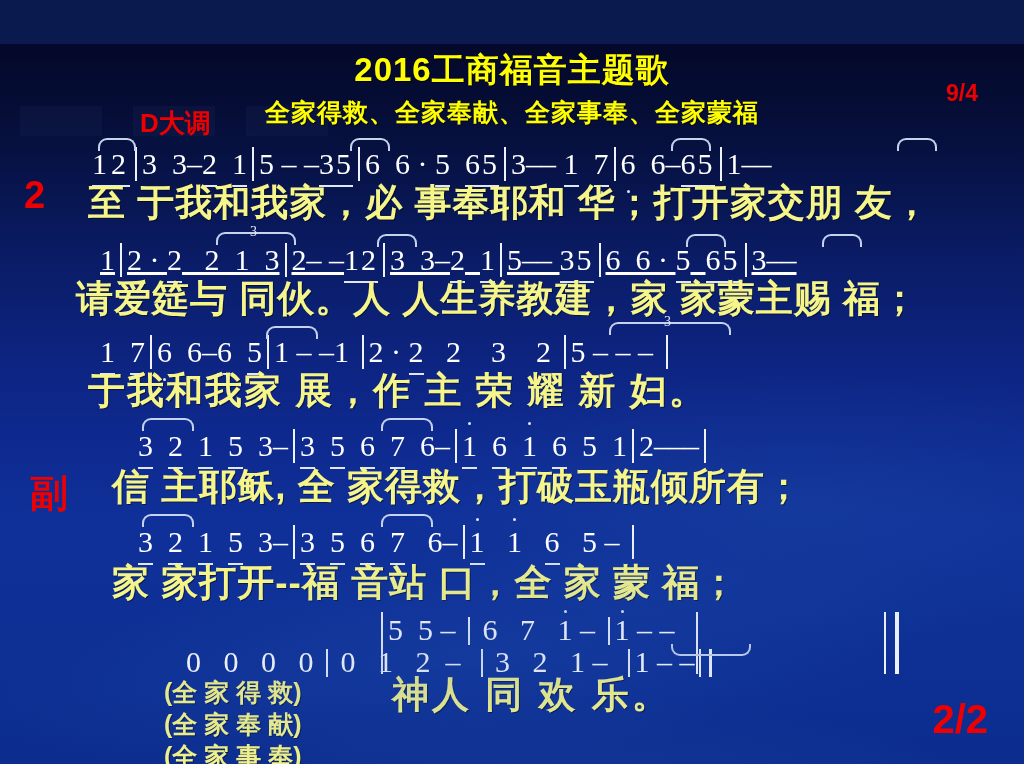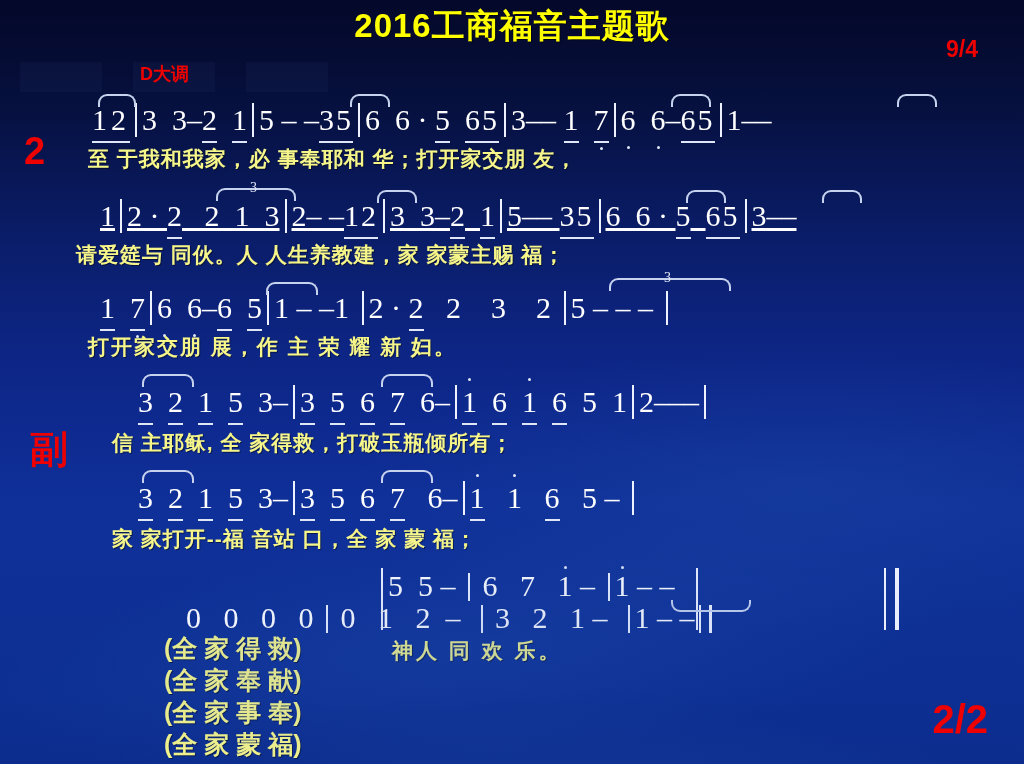--- a/index.html
+++ b/index.html
@@ -13,20 +13,21 @@
     position:absolute;inset:0;
     background:
       radial-gradient(ellipse 700px 260px at 58% 116%, rgba(40,90,180,.40) 0%, rgba(40,90,180,0) 70%),
       radial-gradient(ellipse 620px 200px at 78% 64%, rgba(30,75,165,.35) 0%, rgba(30,75,165,0) 72%),
       linear-gradient(180deg,
         #04082a 0%, #050c33 7%, #06103d 13%,
         #081653 22%, #0a1c66 30%, #0c2176 38%,
         #0d2584 46%, #0e2a90 56%, #0f3099 66%,
         #0e3096 78%, #0d2f93 90%, #0c2d8e 100%);
     overflow:hidden;
+    margin-top:44px;
   }
   
   #slide::before{
     content:"";position:absolute;left:0;top:62px;width:100%;height:30px;
     background:
       linear-gradient(90deg,
         rgba(255,255,255,0) 0 2%, rgba(120,150,220,.045) 2% 10%, rgba(255,255,255,0) 10% 13%,
         rgba(120,150,220,.045) 13% 21%, rgba(255,255,255,0) 21% 24%,
         rgba(120,150,220,.045) 24% 32%, rgba(255,255,255,0) 32% 36%);
     pointer-events:none;
@@ -47,21 +48,21 @@
   }
   .subtitle{
     position:absolute;left:0;right:0;top:52px;text-align:center;
     font-family:"Liberation Sans", sans-serif;
     font-weight:bold;font-size:25px;color:#ffff00;letter-spacing:1px;
     text-shadow:1px 1px 0 rgba(0,0,0,.55);
   }
   .key-sig{
     position:absolute;left:140px;top:62px;
     font-family:"Liberation Sans", sans-serif;
-    font-weight:bold;font-size:18px;color:#ee0000;
+    font-weight:bold;font-size:26px;color:#ee0000;
   }
   .time-sig{
     position:absolute;right:46px;top:36px;
     font-family:"Liberation Sans", sans-serif;
     font-weight:bold;font-size:23px;color:#ee0000;
   }
   .page-num{
     position:absolute;right:36px;bottom:22px;
     font-family:"Liberation Sans", sans-serif;
     font-weight:bold;font-size:40px;color:#ee0000;
@@ -83,21 +84,21 @@
     font-family:"Liberation Serif", serif;
     font-size:30px;
     line-height:40px;
   }
   .lyrics{
     position:absolute;left:0;right:0;
     white-space:nowrap;
     color:#f5f58a;
     font-family:"Liberation Sans", sans-serif;
     font-weight:bold;
-    font-size:21px;
+    font-size:37px;
     line-height:38px;
     text-shadow:1px 1px 0 rgba(0,0,0,.45);
   }
 
   
   .n{position:relative;display:inline-block;}
   .u1{border-bottom:2px solid #dfe6f5;padding-bottom:1px;}
   .dotlow::after{
     content:"";position:absolute;left:50%;bottom:-9px;width:3px;height:3px;
     margin-left:-1.5px;border-radius:50%;background:#dfe6f5;
@@ -128,20 +129,21 @@
     font-family:"Liberation Serif", serif;font-size:30px;line-height:32px;}
   .tailblock{position:absolute;color:#f5f58a;font-family:"Liberation Sans",sans-serif;
     font-weight:bold;font-size:25px;line-height:32px;text-shadow:1px 1px 0 rgba(0,0,0,.45);}
 </style>
 </head>
 <body>
 
 <div id="slide">
 
   <div class="title">2016工商福音主题歌</div>
+  <div class="subtitle">全家得救、全家奉献、全家事奉、全家蒙福</div>
   <div class="key-sig">D大调</div>
   <div class="time-sig">9/4</div>
   <div class="page-num">2/2</div>
 
   <div class="marker" style="left:24px;top:130px;font-size:38px;">2</div>
 
   <div class="system" style="top:100px;">
     <div class="notes" style="left:92px;">
       <span class="n u1" style="letter-spacing:4px;">12</span><span class="bar"></span><span style="letter-spacing:0;">3&nbsp; 3</span>–<span class="n u1">2</span>&nbsp;&nbsp;<span class="n u1">1</span><span class="bar"></span>5&nbsp;–&nbsp;–<span class="n u1" style="letter-spacing:2px;">35</span><span class="bar"></span>6&nbsp; 6&nbsp;·&nbsp;<span class="n u1">5</span>&nbsp;&nbsp;<span class="n u1" style="letter-spacing:2px;">65</span><span class="bar"></span>3––&nbsp;<span class="n u1">1</span>&nbsp;&nbsp;<span class="n u1 dotlow">7</span><span class="bar"></span><span class="n dotlow">6</span>&nbsp;&nbsp;<span class="n dotlow">6</span>–<span class="n u1" style="letter-spacing:2px;">65</span><span class="bar"></span>1––
     </div>
@@ -164,21 +166,21 @@
     <div class="lyrics" style="left:76px;top:40px;letter-spacing:1px;">请爱筵与  同伙。人  人生养教建，家  家蒙主赐  福；</div>
   </div>
 
   <div class="system" style="top:288px;">
     <div class="notes" style="left:100px;">
       <span class="n u1">1</span>&nbsp;&nbsp;<span class="n u1 dotlow">7</span><span class="bar"></span><span class="n dotlow">6</span>&nbsp;&nbsp;<span class="n dotlow">6</span>–<span class="n u1">6</span>&nbsp;&nbsp;<span class="n u1">5</span><span class="bar"></span>1&nbsp;–&nbsp;–1&nbsp;<span class="bar"></span>2&nbsp;·&nbsp;<span class="n u1">2</span>&nbsp;&nbsp;&nbsp;2&nbsp;&nbsp;&nbsp;&nbsp;3&nbsp;&nbsp;&nbsp;&nbsp;2&nbsp;<span class="bar"></span>5&nbsp;–&nbsp;–&nbsp;–&nbsp;<span class="bar"></span>
     </div>
     <div class="slur" style="left:266px;top:-6px;width:48px;"></div>
     <div class="slur" style="left:609px;top:-10px;width:118px;"></div>
     <div class="trip" style="left:664px;top:-18px;">3</div>
-    <div class="lyrics" style="left:88px;top:40px;letter-spacing:2px;">打开家交朋   展，作 主 荣 耀     新  妇。</div>
+    <div class="lyrics" style="left:88px;top:40px;letter-spacing:2px;">于我和我家   展，作 主 荣 耀     新  妇。</div>
   </div>
 
   <div class="marker" style="left:30px;top:424px;font-size:38px;">副</div>
 
   <div class="system" style="top:382px;">
     <div class="notes" style="left:138px;">
       <span class="n u1">3</span>&nbsp;&nbsp;<span class="n u1">2</span>&nbsp;&nbsp;<span class="n u1">1</span>&nbsp;&nbsp;<span class="n u1">5</span>&nbsp;&nbsp;3–<span class="bar"></span><span class="n u1">3</span>&nbsp;&nbsp;<span class="n u1">5</span>&nbsp;&nbsp;<span class="n u1">6</span>&nbsp;&nbsp;<span class="n u1">7</span>&nbsp;&nbsp;6–<span class="bar"></span><span class="n u1 dothigh">1</span>&nbsp;&nbsp;<span class="n u1">6</span>&nbsp;&nbsp;<span class="n u1 dothigh">1</span>&nbsp;&nbsp;<span class="n u1">6</span>&nbsp;&nbsp;5&nbsp;&nbsp;1<span class="bar"></span>2–––<span class="bar"></span>
     </div>
     <div class="slur" style="left:142px;top:-8px;width:48px;"></div>
     <div class="slur" style="left:381px;top:-8px;width:48px;"></div>

